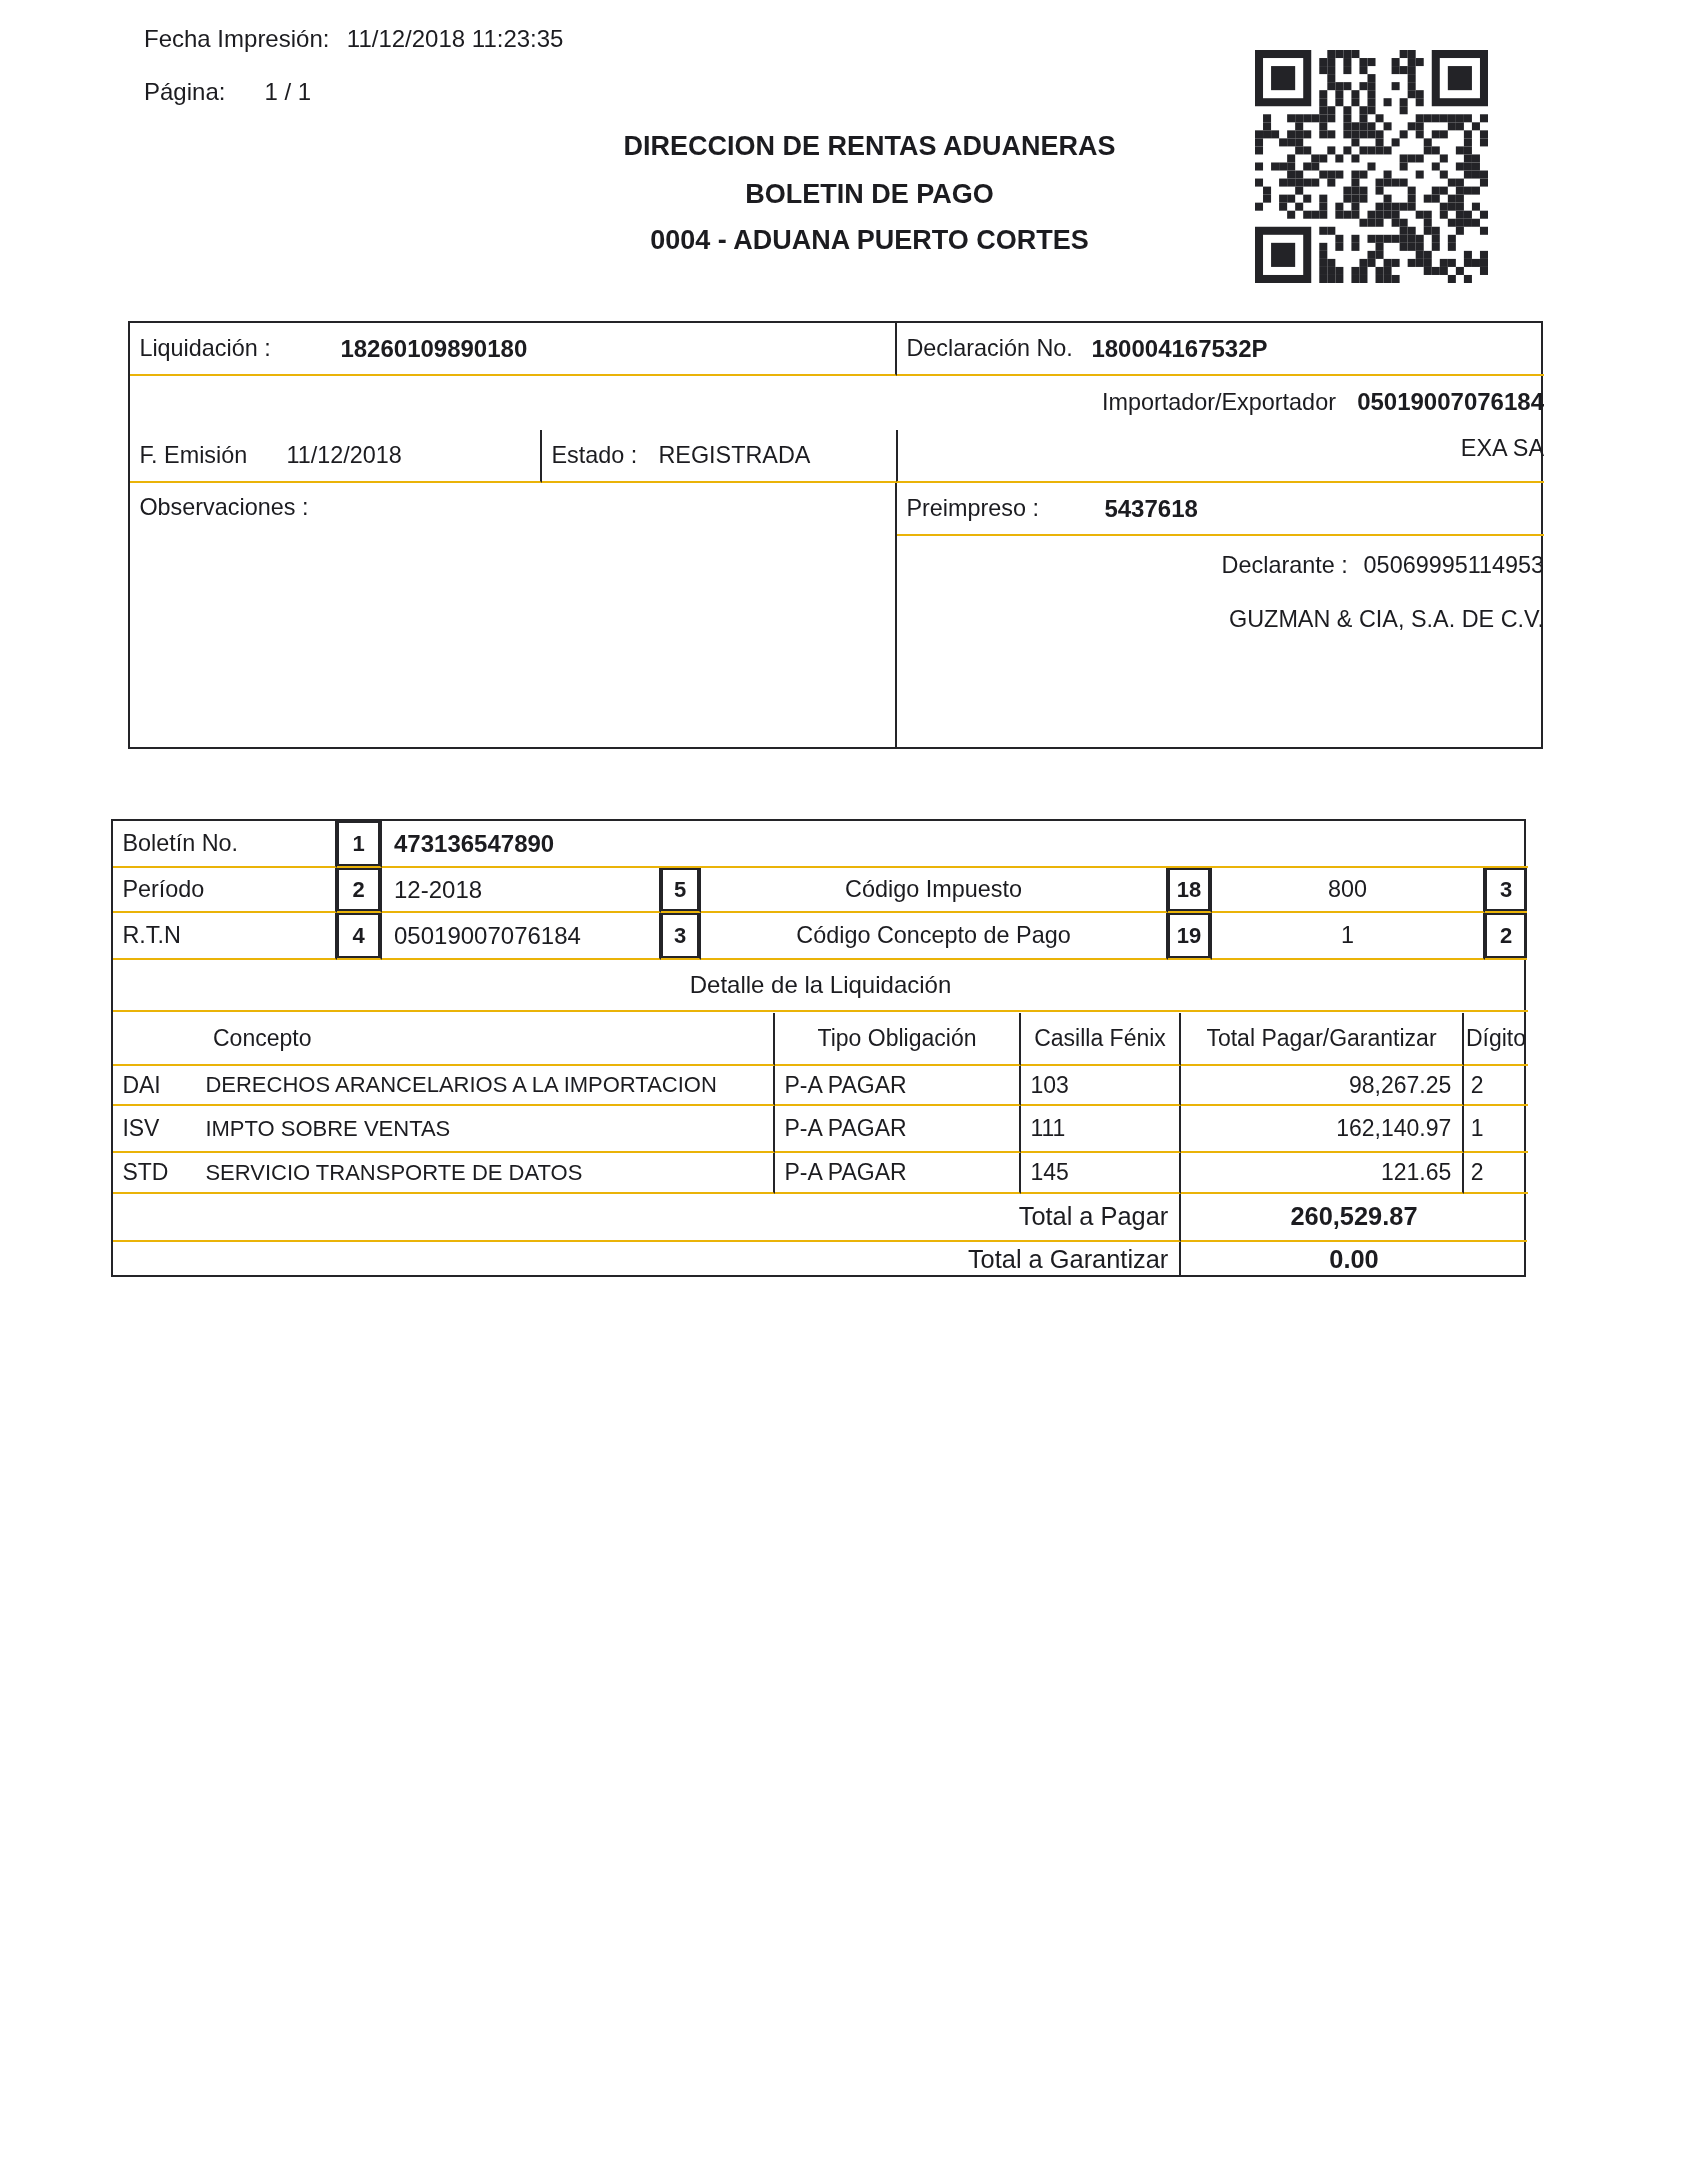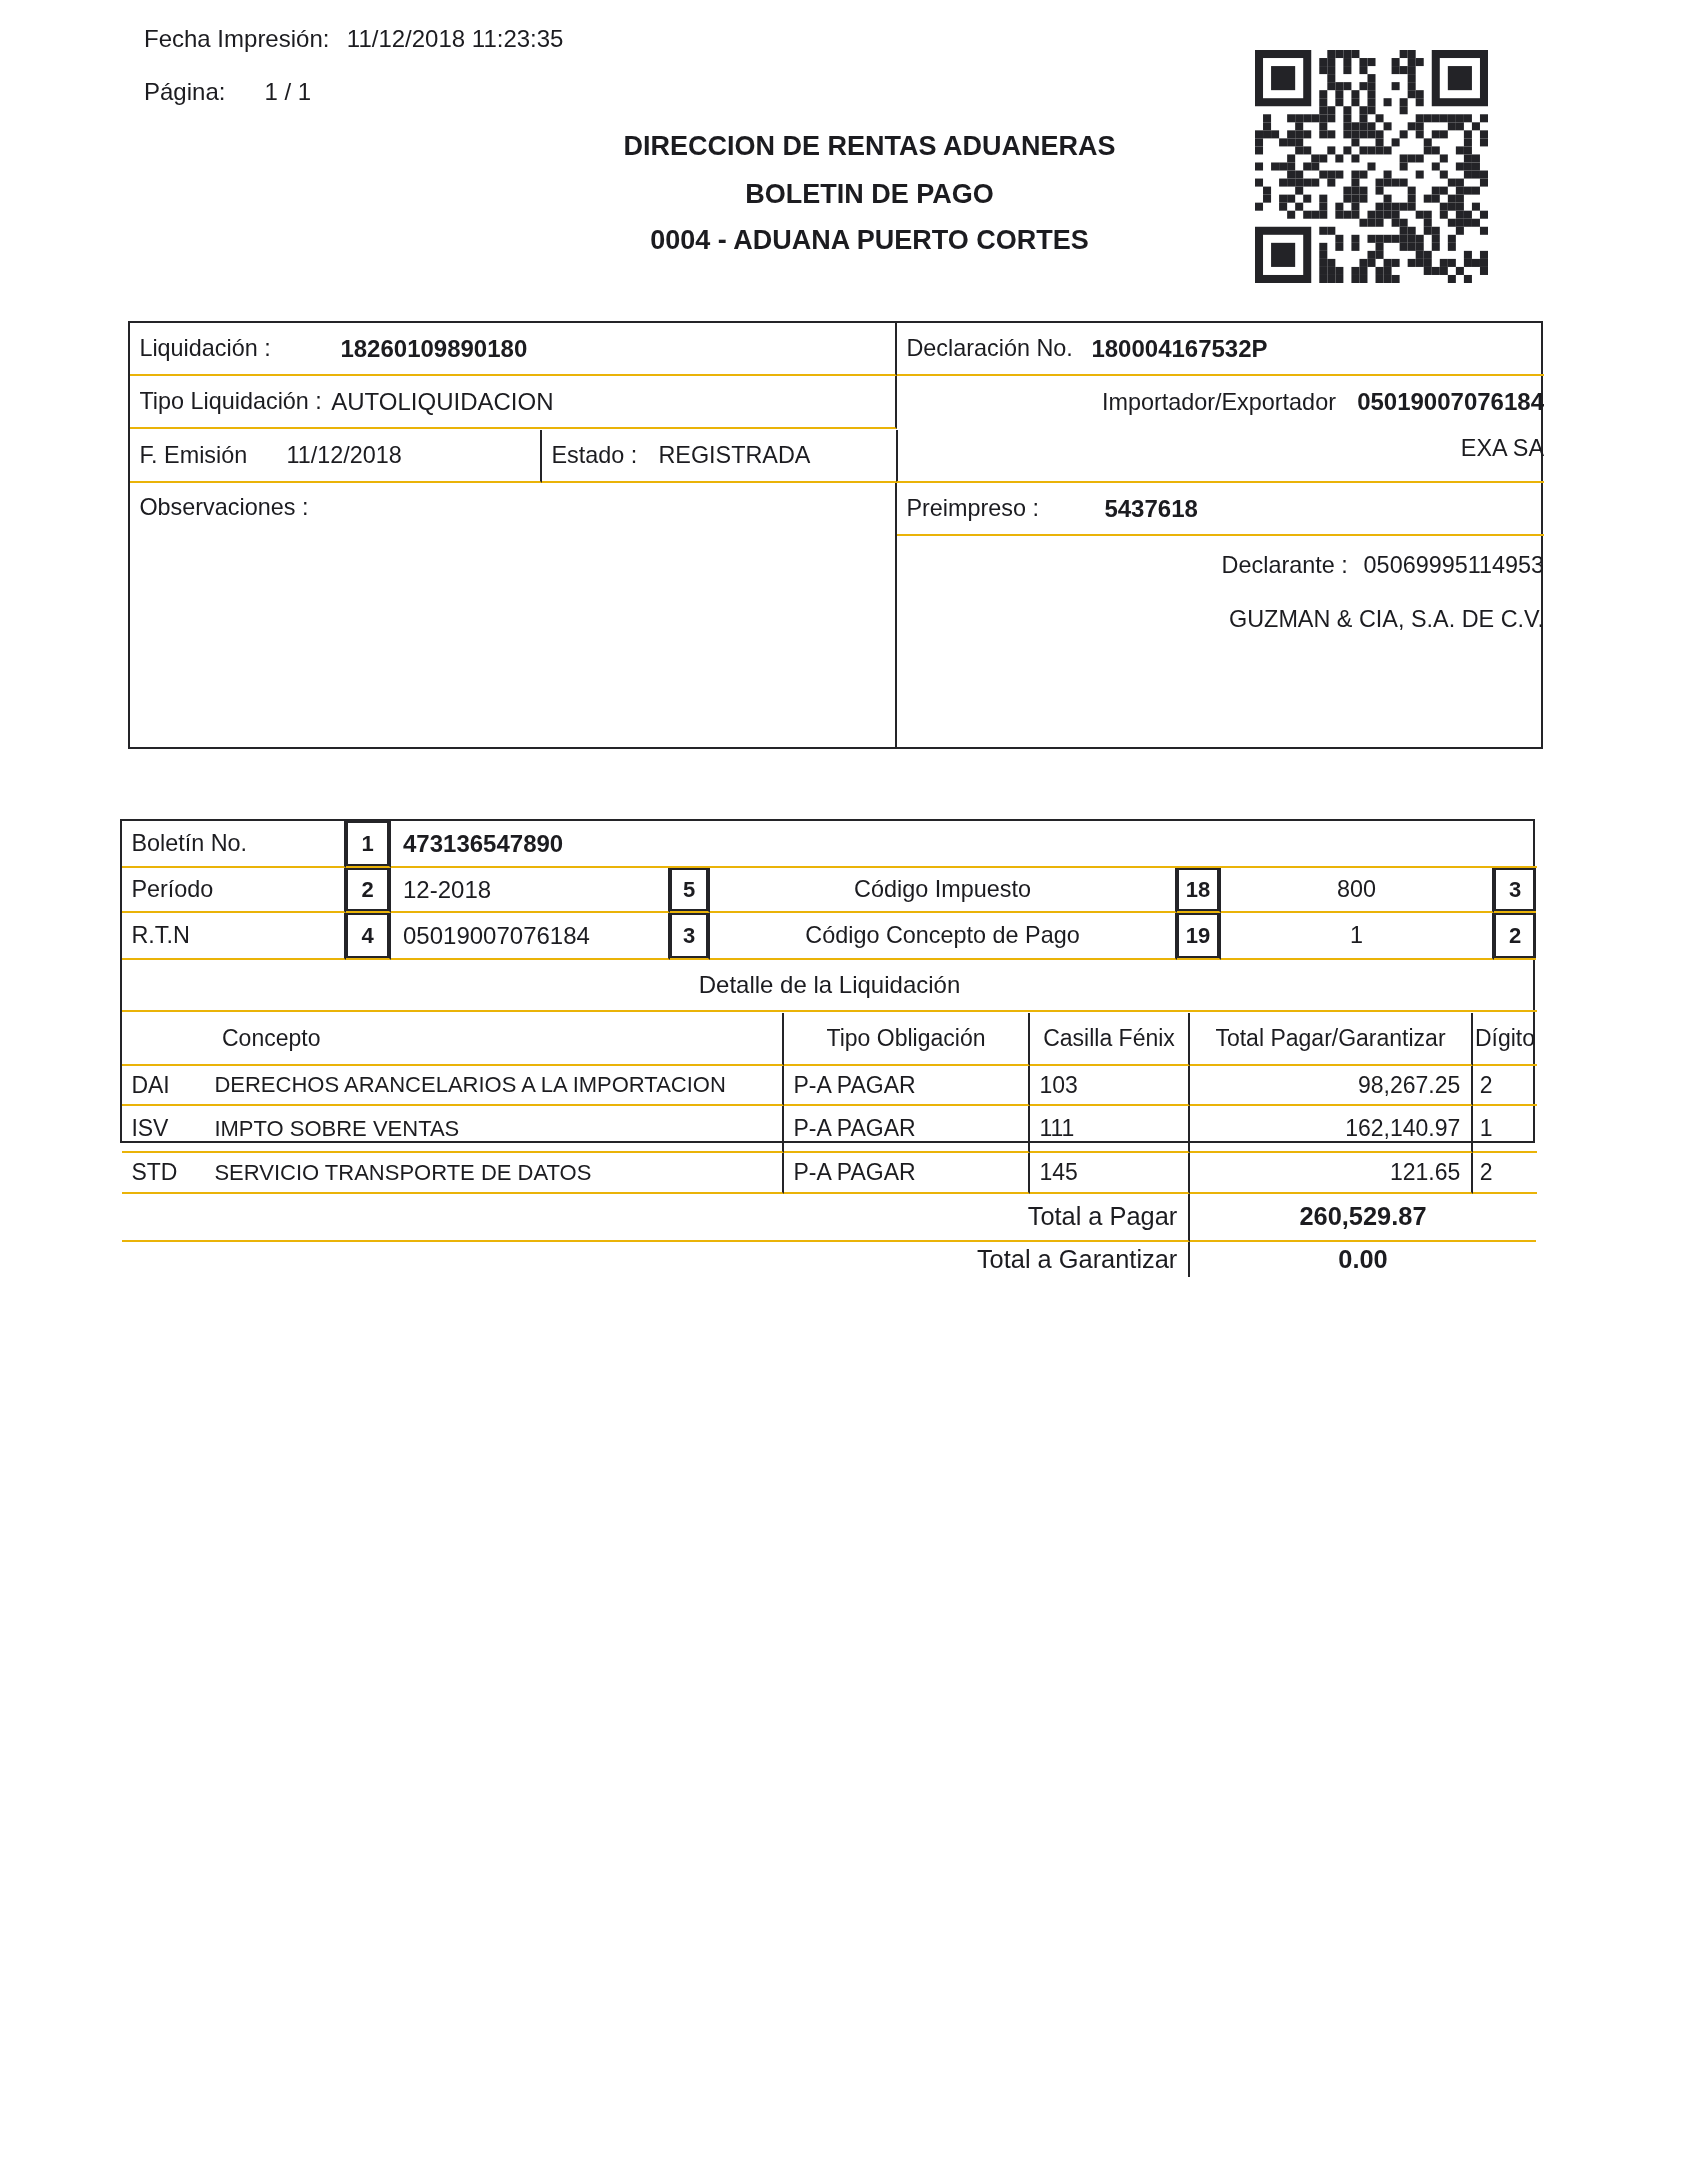--- a/index.html
+++ b/index.html
@@ -369,24 +369,20 @@
       <rect x="24" y="288" width="36" height="36" fill="#232327"></rect>
     </svg></div>
 
 <div class="tableframe" style="left:128px;top:321px;width:1415px;height:428px;">
 
   <div class="cell br bb" style="left:0;top:0;width:767px;height:53px;">
     <span style="width:201px;">Liquidación :</span>
     <span class="b fs36">18260109890180</span>
   </div>
 
-  <div class="cell br bb" style="left:0;top:53px;width:767px;height:53px;">
-    <span>Tipo Liquidación :</span>
-    <span class="fs36" style="margin-left:9.4px;">AUTOLIQUIDACION</span>
-  </div>
 
   <div class="cell br bb" style="left:0;top:107px;width:412px;height:53px;">
     <span style="width:147px;">F. Emisión</span>
     <span>11/12/2018</span>
   </div>
   <div class="cell br top" style="left:0;top:160px;width:767px;height:265px;">
     <span>Observaciones :</span>
   </div>
 
   <div class="cell br bb" style="left:412px;top:107px;width:356px;height:53px;">
@@ -414,21 +410,21 @@
 
   <div class="cell col2" style="left:767px;top:214px;width:647px;height:212px;padding-top:14.7px;">
     <span>
       <span>Declarante :</span>
       <span style="margin-left:9.4px;">05069995114953</span>
     </span>
     <span style="margin-top:27px;">GUZMAN &amp; CIA, S.A. DE C.V.</span>
   </div>
 </div>
 
-<div class="tableframe" style="left:120px;top:819px;width:1415px;height:324px;">
+<div class="tableframe" style="left:111px;top:819px;width:1415px;height:458px;">
 
   <div class="cell br bb" style="left:0;top:0;width:224px;height:47px;">
       <span>Boletín No.</span>
     </div>
   <div class="cell br bb numbox" style="left:224px;top:0;width:45px;height:47px;">
       <span>1</span>
     </div>
   <div class="cell bb b fs36" style="left:269px;top:0;width:1146px;height:47px;padding-left:12px;">
       <span>473136547890</span>
     </div>

